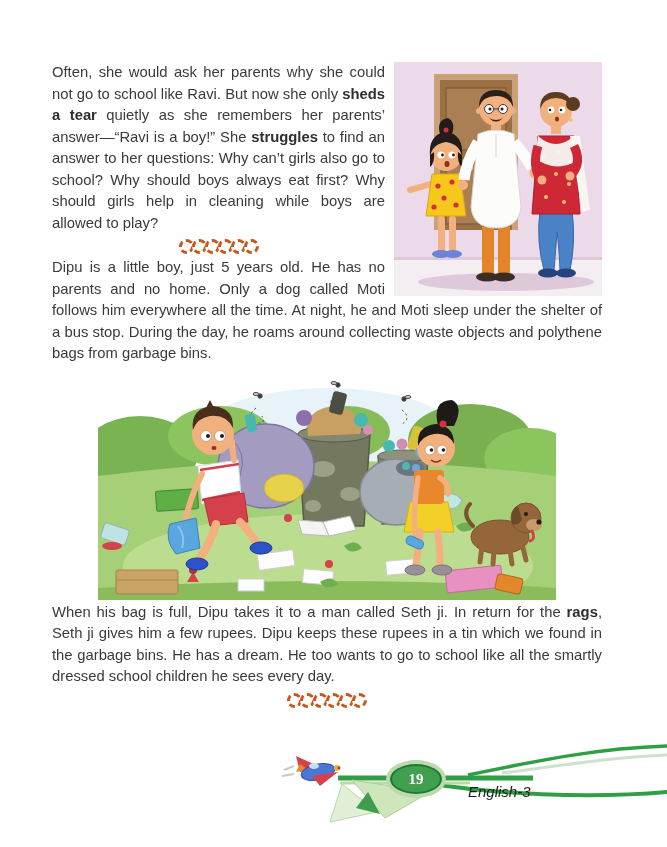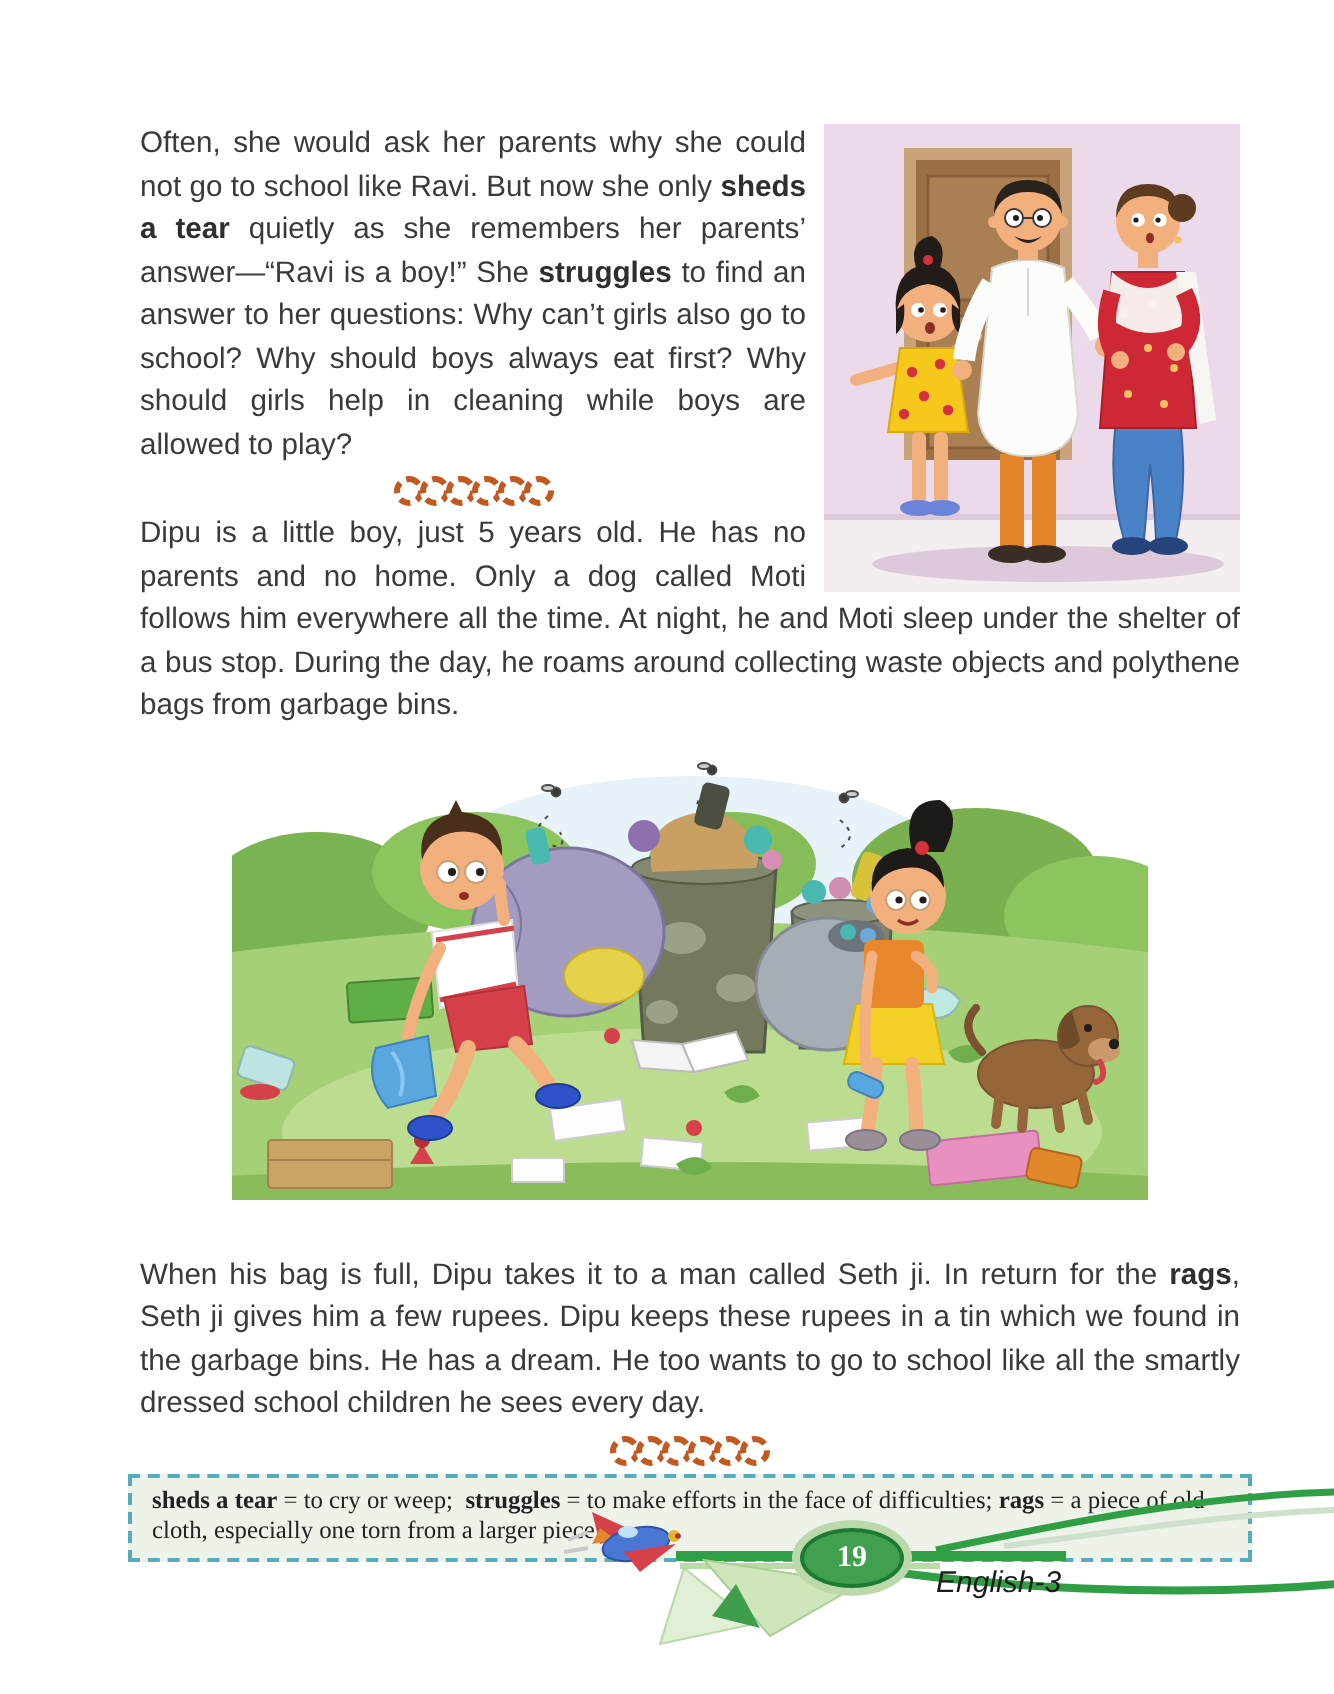--- a/index.html
+++ b/index.html
@@ -1,32 +1,32 @@
 <!DOCTYPE html>
 <html><head>
 <meta charset="utf-8">
 <style>
   html,body{margin:0;padding:0;background:#fff;}
   .page{position:relative;width:667px;height:847px;background:#ffffff;overflow:hidden;
         font-family:"Liberation Sans",sans-serif;color:#3a3a3a;}
-  .content{position:absolute;left:70px;top:62px;width:550px;}
+  .content{position:absolute;left:52px;top:62px;width:550px;}
   .para{margin:0;font-size:14.8px;line-height:21.5px;text-align:justify;}
   .para b{color:#2e2e2e;}
   .float-img{float:right;width:208px;height:234px;margin:0 0 0 9px;}
   .float-img svg{display:block;}
   .divider{text-align:center;height:16px;line-height:16px;margin:4px 0 3px 0;}
   .orn{display:inline-block;width:9px;height:9px;border:3.2px dashed #c4591f;border-radius:50%;
        margin:0 -1px;vertical-align:middle;background:#fff;}
   .mid-img{width:458px;height:226px;margin:9px 0 0 46px;}
-  .para3{margin-top:28px;}
+  .para3{margin-top:2px;}
   .glossary{margin:3px -6px 0 -6px;border:2px dashed #55acba;background:#eef3e9;
             padding:4px 10px 5px 10px;font-family:"Liberation Serif",serif;
             font-size:12.4px;line-height:15.5px;color:#222;text-align:left;}
   .footer-art{position:absolute;left:0;top:740px;width:667px;height:107px;}
-  .badge{position:absolute;left:400px;top:764px;width:48px;height:26px;background:#41a04f;
+  .badge{position:absolute;left:390px;top:764px;width:48px;height:26px;background:#41a04f;
          border:2px solid #1d7a33;border-radius:50%;box-shadow:0 0 0 4px #bcd9ab;
          display:flex;align-items:center;justify-content:center;}
   .badge span{font-family:"Liberation Serif",serif;font-weight:bold;color:#ffffff;font-size:15px;}
   .book-title{position:absolute;left:468px;top:783px;font-style:italic;font-size:15px;
               color:#1c1c1c;font-weight:500;}
 </style>
 </head>
 <body>
 
 <div class="page">
@@ -264,21 +264,20 @@
           <path d="M420 132 Q412 134 414 150 Q420 152 424 146 Z" fill="#6f4a28"></path>
           <circle cx="428" cy="140" r="2" fill="#241c18"></circle>
         </g>
       </svg>
     </div>
 
     <p class="para para3"><span>When his bag is full, Dipu takes it to a man called Seth ji. In return for the </span><b>rags</b><span>, Seth ji gives him a few rupees. Dipu keeps these rupees in a tin which we found in the garbage bins. He has a dream. He too wants to go to school like all the smartly dressed school children he sees every day.</span></p>
 
     <div class="divider"><span class="orn" style="border-color: rgb(196, 89, 31);"></span><span class="orn" style="border-color: rgb(196, 89, 31);"></span><span class="orn" style="border-color: rgb(196, 89, 31);"></span><span class="orn" style="border-color: rgb(196, 89, 31);"></span><span class="orn" style="border-color: rgb(196, 89, 31);"></span><span class="orn" style="border-color: rgb(196, 89, 31);"></span></div>
 
-    <div class="glossary"><b>sheds a tear</b><span> = to cry or weep;&nbsp; </span><b>struggles</b><span> = to make efforts in the face of difficulties; </span><b>rags</b><span> = a piece of old cloth, especially one torn from a larger piece;</span></div>
   </div>
 
   <svg class="footer-art" viewBox="0 0 667 107">
     <g fill="none">
       <path d="M668 6 C 600 8, 540 20, 468 35" stroke="#2f9e45" stroke-width="3.5"></path>
       <path d="M668 15 C 615 17, 565 25, 502 33" stroke="#cfe0cd" stroke-width="3"></path>
       <path d="M668 52 C 585 59, 495 54, 426 43" stroke="#2f9e45" stroke-width="4"></path>
       <path d="M338 38 L 533 38" stroke="#2f9e45" stroke-width="5"></path>
       <path d="M340 43 L 470 43" stroke="#bcd9a8" stroke-width="3"></path>
     </g>

